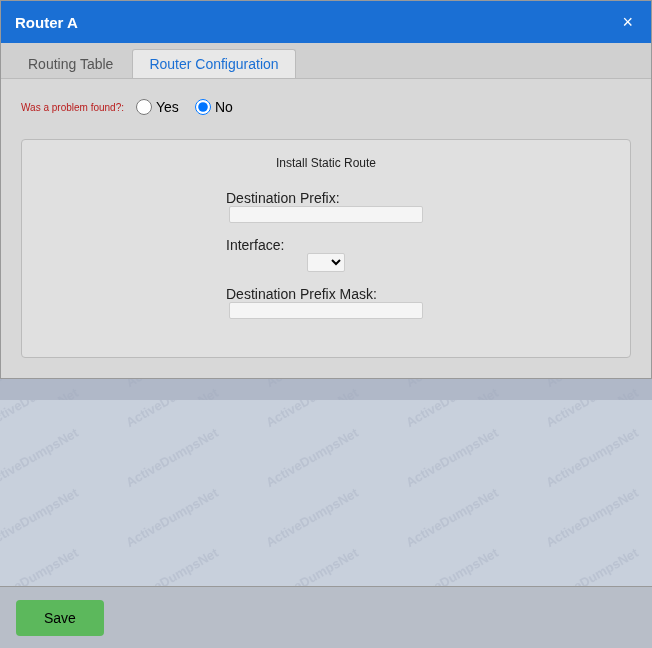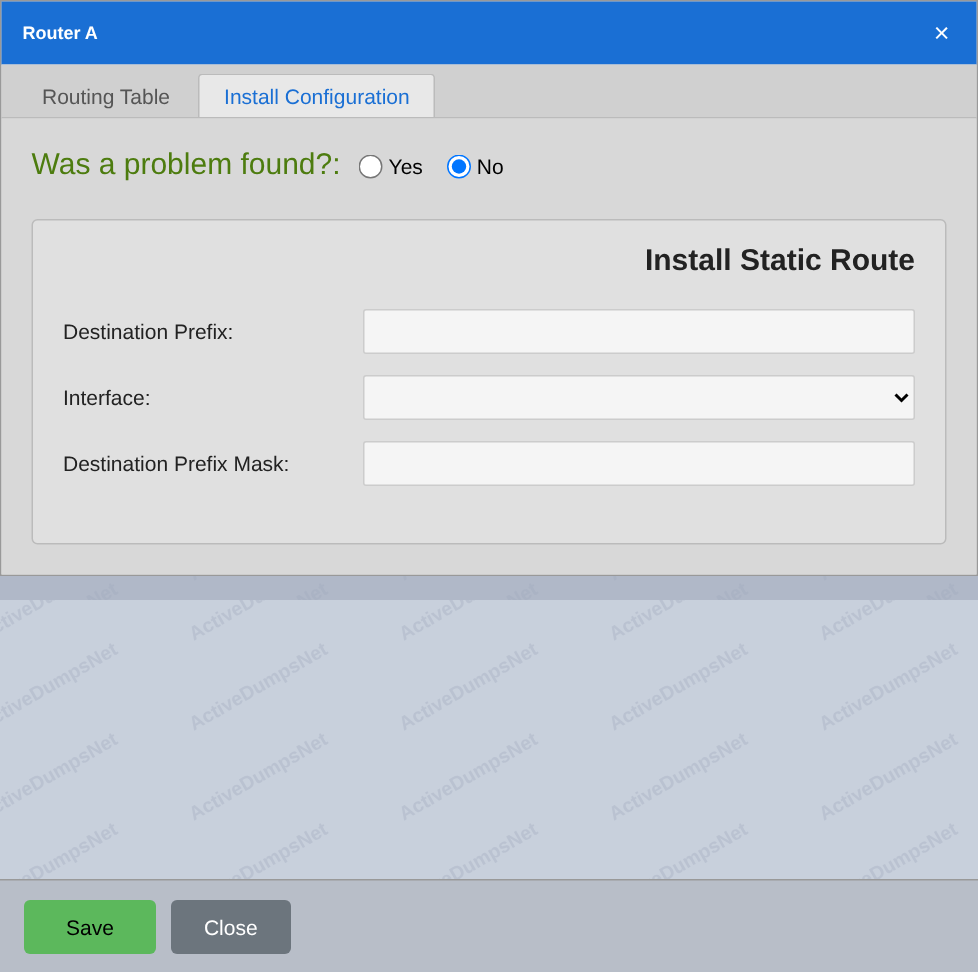--- a/index.html
+++ b/index.html
@@ -46,21 +46,21 @@
       background: #1a6fd4;
       color: white;
       padding: 8px 14px;
       display: flex;
       align-items: center;
       justify-content: space-between;
       height: 42px;
     }
 
     .modal-title {
-      font-size: 12px;
+      font-size: 15px;
       font-weight: bold;
     }
 
     .close-btn {
       background: none;
       border: none;
       color: white;
       font-size: 18px;
       cursor: pointer;
       line-height: 1;
@@ -100,22 +100,22 @@
     }
 
     .problem-row {
       display: flex;
       align-items: center;
       margin-bottom: 24px;
       gap: 12px;
     }
 
     .problem-label {
-      font-size: 20px;
-      color: #4d7c0f;
+      font-size: 10px;
+      color: #b91c1c;
     }
 
     .radio-group {
       display: flex;
       align-items: center;
       gap: 16px;
     }
 
     .radio-option {
       display: flex;
@@ -131,31 +131,32 @@
     }
 
     .install-box {
       background: #e0e0e0;
       border: 1px solid #bbb;
       border-radius: 4px;
       padding: 16px 20px 24px;
     }
 
     .install-title {
-      font-size: 20px;
-      font-weight: bold;
-      text-align: right;
+      font-size: 12px;
+      font-weight: normal;
+      text-align: center;
       margin-bottom: 20px;
       color: #222;
     }
 
     .form-row {
       display: flex;
       align-items: center;
       margin-bottom: 14px;
+      flex-direction: column;
     }
 
     .form-label {
       width: 200px;
       font-size: 14px;
       color: #222;
     }
 
     .form-input {
       flex: 1;
@@ -278,21 +279,21 @@
   </div>
 
 <div class="modal">
   <div class="modal-header">
     <span class="modal-title">Router A</span>
     <button class="close-btn">×</button>
   </div>
 
   <div class="tabs">
     <div class="tab">Routing Table</div>
-    <div class="tab active">Install Configuration</div>
+    <div class="tab active">Router Configuration</div>
   </div>
 
   <div class="modal-body">
     <div class="problem-row">
       <span class="problem-label">Was a problem found?:</span>
       <div class="radio-group">
         <label class="radio-option">
           <input type="radio" name="problem" value="yes" style="">
           <span>Yes</span>
         </label>
@@ -348,15 +349,14 @@
       <span class="watermark-text" style="left: 120px; top: 170px;">ActiveDumpsNet</span>
       <span class="watermark-text" style="left: 260px; top: 170px;">ActiveDumpsNet</span>
       <span class="watermark-text" style="left: 400px; top: 170px;">ActiveDumpsNet</span>
       <span class="watermark-text" style="left: 540px; top: 170px;">ActiveDumpsNet</span>
     </div>
 </div>
 
 <div class="footer">
   <div class="footer-right">
     <button class="btn-save">Save</button>
-    <button class="btn-close">Close</button>
   </div>
 </div>
 
 </body></html>

